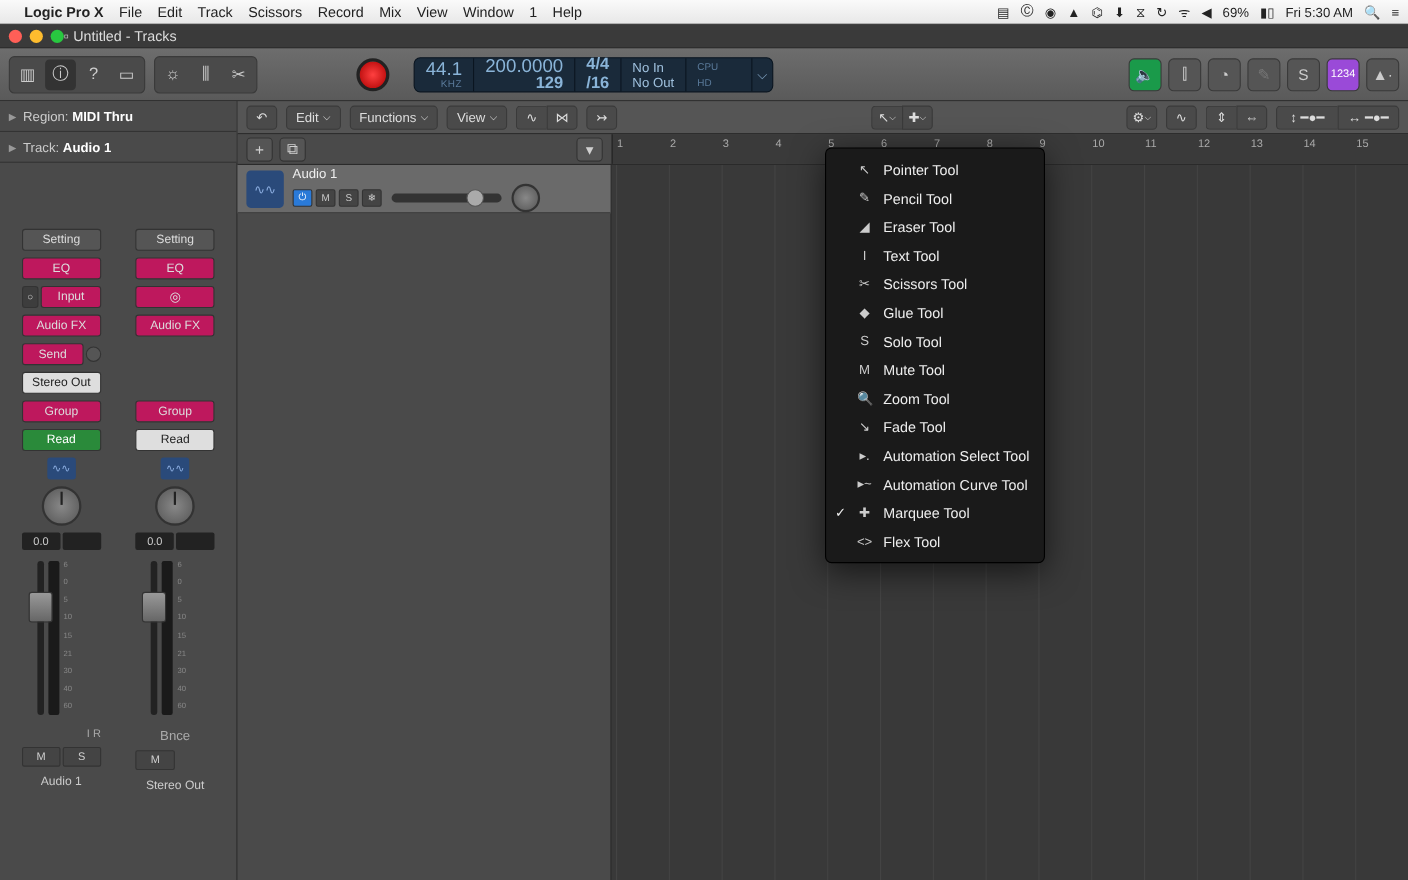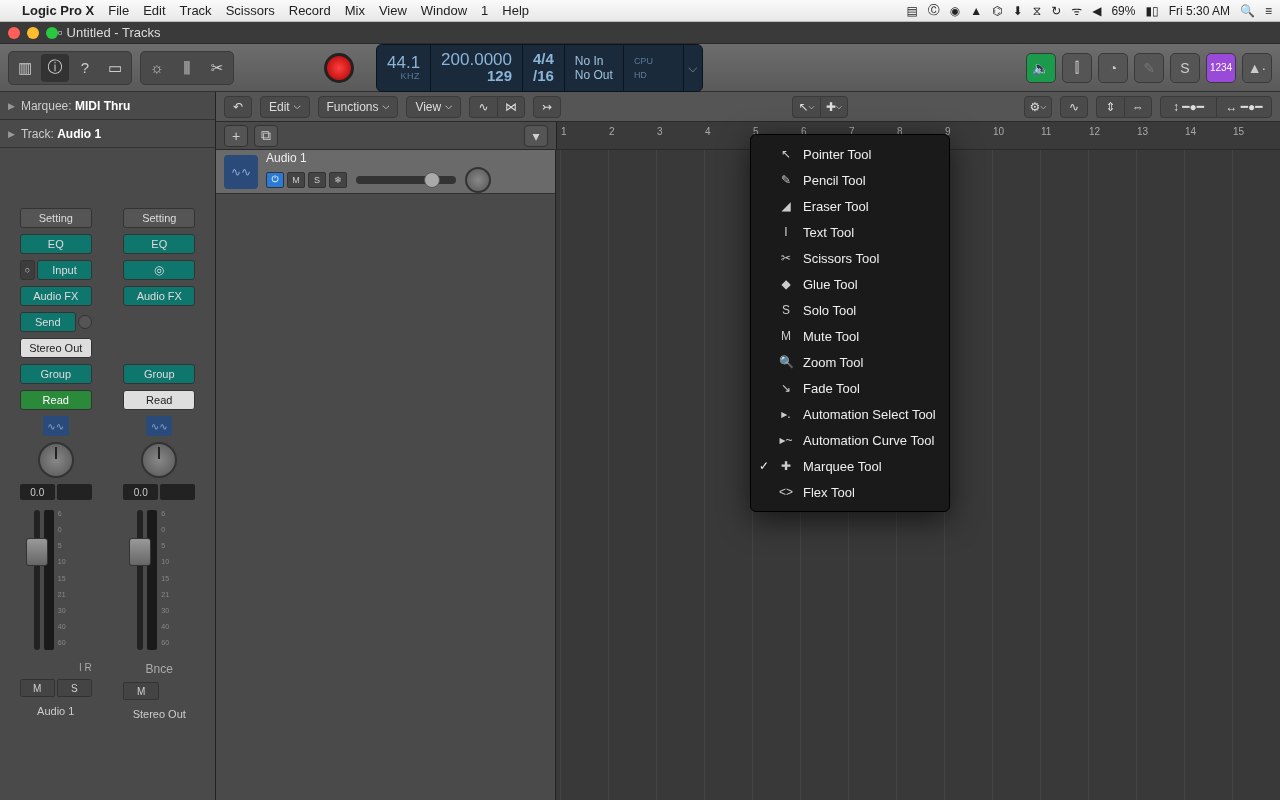--- a/index.html
+++ b/index.html
@@ -19,21 +19,21 @@
   .dot { width: 12px; height: 12px; border-radius: 50%; }
   .dot.r{background:#ff5f57}.dot.y{background:#febc2e}.dot.g{background:#28c840}
   .titlebar .title { flex: 1; color: #ddd; font-size: 13px; }
 
   
   .toolbar { height: 48px; background: linear-gradient(#6d6d6d,#5a5a5a); border-bottom: 1px solid #2f2f2f; display: flex; align-items: center; padding: 0 8px; gap: 8px; }
   .tb-group { display: flex; gap: 2px; background: #4a4a4a; border: 1px solid #3a3a3a; border-radius: 5px; padding: 2px; }
   .tb-btn { width: 28px; height: 28px; display: flex; align-items: center; justify-content: center; border-radius: 4px; color: #ccc; font-size: 15px; }
   .tb-btn.active{background:#333}
   .rec { width: 30px; height: 30px; border-radius: 50%; background: radial-gradient(#ff4040,#aa0000); border: 3px solid #222; margin: 0 14px; }
-  .lcd { background: #1a2a3a; border: 1px solid #0a1520; border-radius: 6px; height: 48px; display: flex; color: #8ab4d8; font-family: "Helvetica Neue", Arial; }
+  .lcd { background: #1a2a3a; border: 1px solid #0a1520; border-radius: 6px; height: 32px; display: flex; color: #8ab4d8; font-family: "Helvetica Neue", Arial; }
   .lcd-cell { padding: 2px 10px; display:flex; flex-direction:column; justify-content:center; align-items:flex-end; border-right:1px solid #0a1520; }
   .lcd-cell:last-child{border-right:none}
   .lcd-big { font-size: 17px; font-weight:300; line-height:1; }
   .lcd-big2 { font-size: 15px; font-weight:700; line-height:1.1; }
   .lcd-small { font-size: 9px; color:#5a7a9a; text-transform:uppercase; letter-spacing:0.5px;}
   .lcd-label{font-size:12px; align-items:flex-start; color:#9fc0dd}
   .lcd-meter{width:60px; align-items:flex-start; font-size:9px; color:#5a7a9a}
   .lcd-arrow{width:18px; display:flex;align-items:center;justify-content:center;color:#7a9ab8}
   .right-tools{margin-left:auto; display:flex; gap:6px}
   .rtool{width:30px;height:30px;border:1px solid #3a3a3a;border-radius:5px;background:#555;display:flex;align-items:center;justify-content:center;color:#ccc;font-size:14px}
@@ -41,21 +41,21 @@
   .rtool.purple{background:#9a4ad8;color:#fff;font-size:10px;font-weight:400}
 
   
   .main{display:flex;height:708px}
   .inspector{width:216px;background:#4a4a4a;border-right:1px solid #222;display:flex;flex-direction:column}
   .insp-row{height:28px;background:#4a4a4a;border-bottom:1px solid #333;display:flex;align-items:center;padding:0 8px;font-size:12px;color:#ccc}
   .insp-row .tri{margin-right:6px;color:#999;font-size:9px}
   .insp-body{flex:1;display:flex;gap:4px;padding:60px 6px 6px;}
   .chan{flex:1;display:flex;flex-direction:column;align-items:center;gap:6px;font-size:11px}
   .cbtn{width:72px;height:20px;border:1px solid #333;border-radius:3px;background:#555;display:flex;align-items:center;justify-content:center;color:#ddd;font-size:11px}
-  .cbtn.dark{background:#0f766e}
+  .cbtn.dark{background:#be185d}
   .cbtn.green{background:#2a8a3a;color:#fff}
   .cbtn.small{width:56px}
   .cbtn.out{background:#dedede;color:#222;font-weight:500}
   .knob{width:36px;height:36px;border-radius:50%;background:radial-gradient(#888,#555);border:2px solid #333;position:relative}
   .knob::after{content:"";position:absolute;width:2px;height:12px;background:#222;left:50%;top:3px;transform:translateX(-50%)}
   .valrow{display:flex;width:72px;gap:2px}
   .valrow>div{flex:1;height:16px;background:#222;color:#ccc;font-size:10px;display:flex;align-items:center;justify-content:center;border-radius:2px}
   .fader-area{height:150px;width:72px;display:flex;justify-content:center;gap:4px;position:relative}
   .fader-track{width:6px;height:140px;background:#222;border-radius:3px;position:relative;margin-top:4px}
   .fader-cap{position:absolute;width:22px;height:28px;background:linear-gradient(#999,#666);border:1px solid #333;border-radius:3px;left:-8px;top:28px}
@@ -193,21 +193,21 @@
     <div class="rtool" style="color:#777">✎</div>
     <div class="rtool">S</div>
     <div class="rtool purple">1234</div>
     <div class="rtool">▲·</div>
   </div>
 </div>
 
 <div class="main">
 
   <div class="inspector">
-    <div class="insp-row"><span class="tri">▶</span><span>Marquee:</span>&nbsp;<b style="color:#fff">MIDI Thru</b></div>
+    <div class="insp-row"><span class="tri">▶</span><span>Region:</span>&nbsp;<b style="color:#fff">MIDI Thru</b></div>
     <div class="insp-row"><span class="tri">▶</span><span>Track:</span>&nbsp;<b style="color:#fff">Audio 1</b></div>
     <div class="insp-body">
 
       <div class="chan">
         <div class="cbtn">Setting</div>
         <div class="cbtn dark">EQ</div>
         <div style="display:flex;gap:2px;width:72px">
             <div style="width:16px;height:20px;border:1px solid #333;border-radius:3px;background:#3d3d3d;display:flex;align-items:center;justify-content:center;font-size:9px">○</div>
             <div class="cbtn dark small">Input</div>
           </div>

